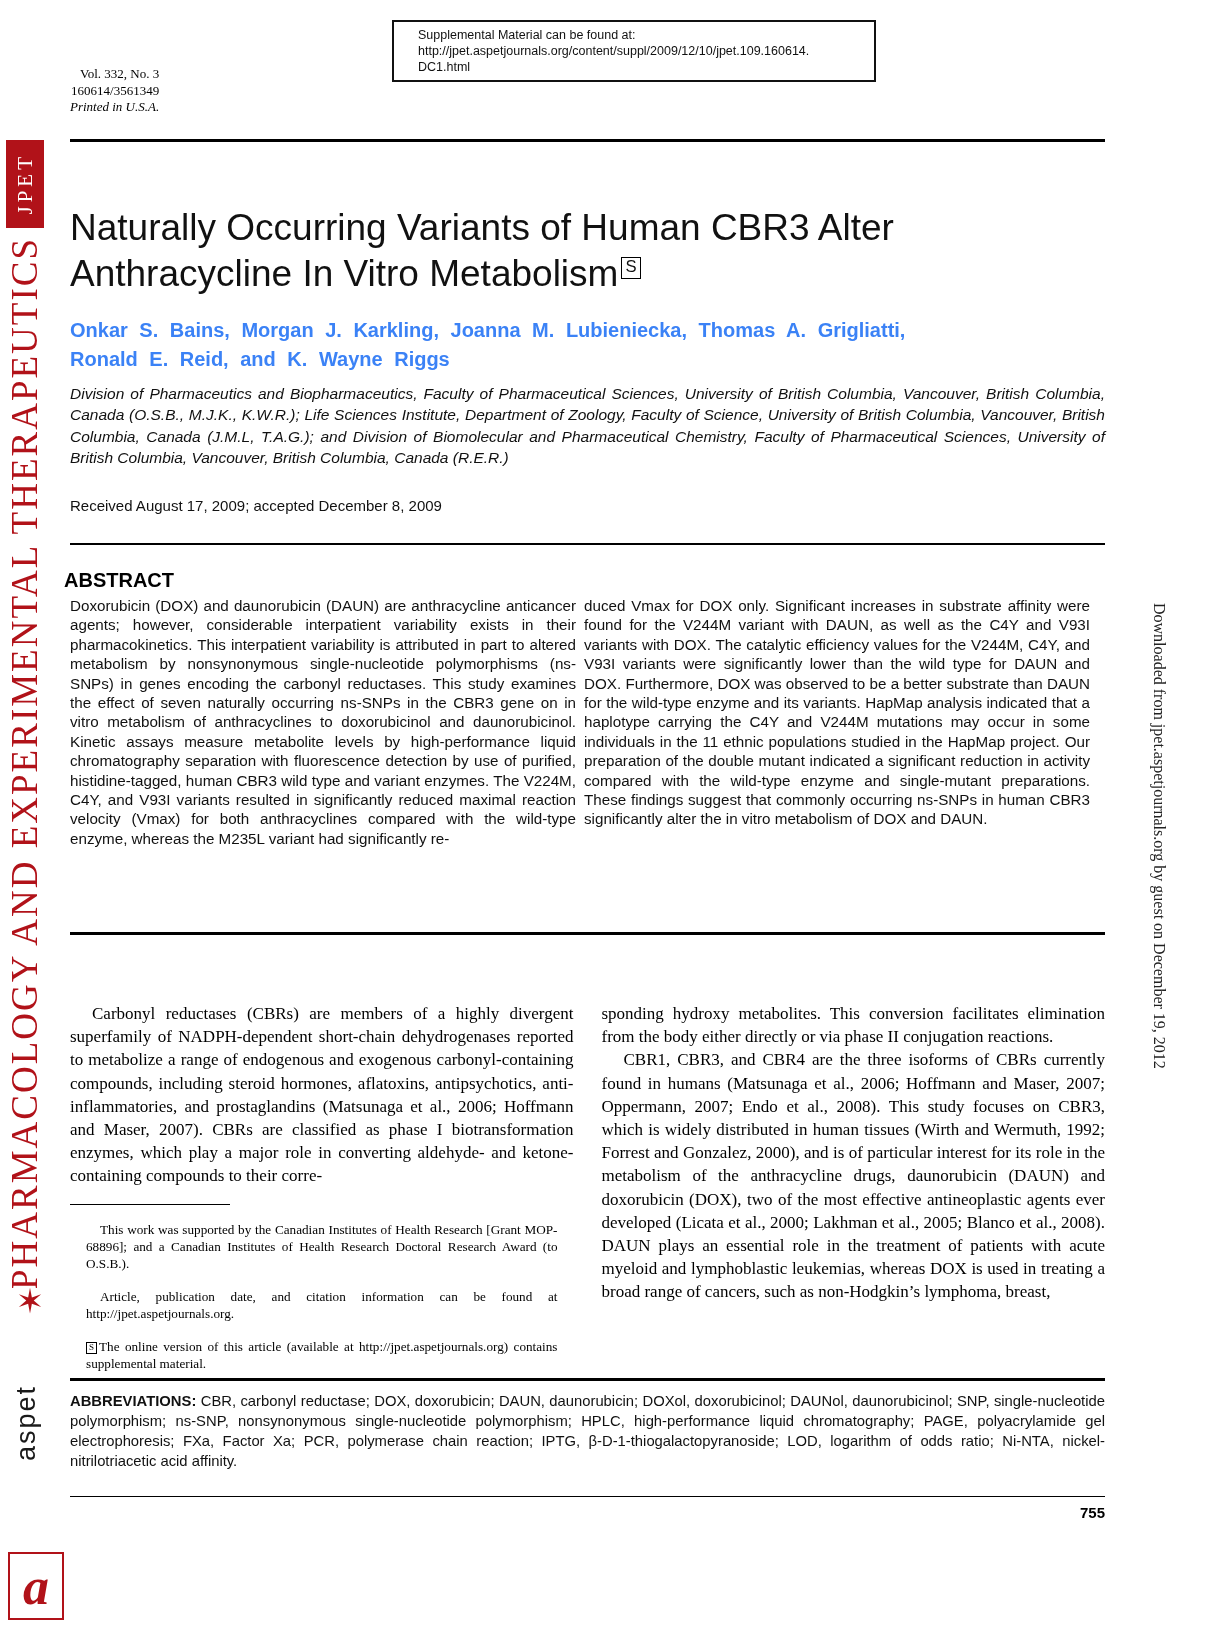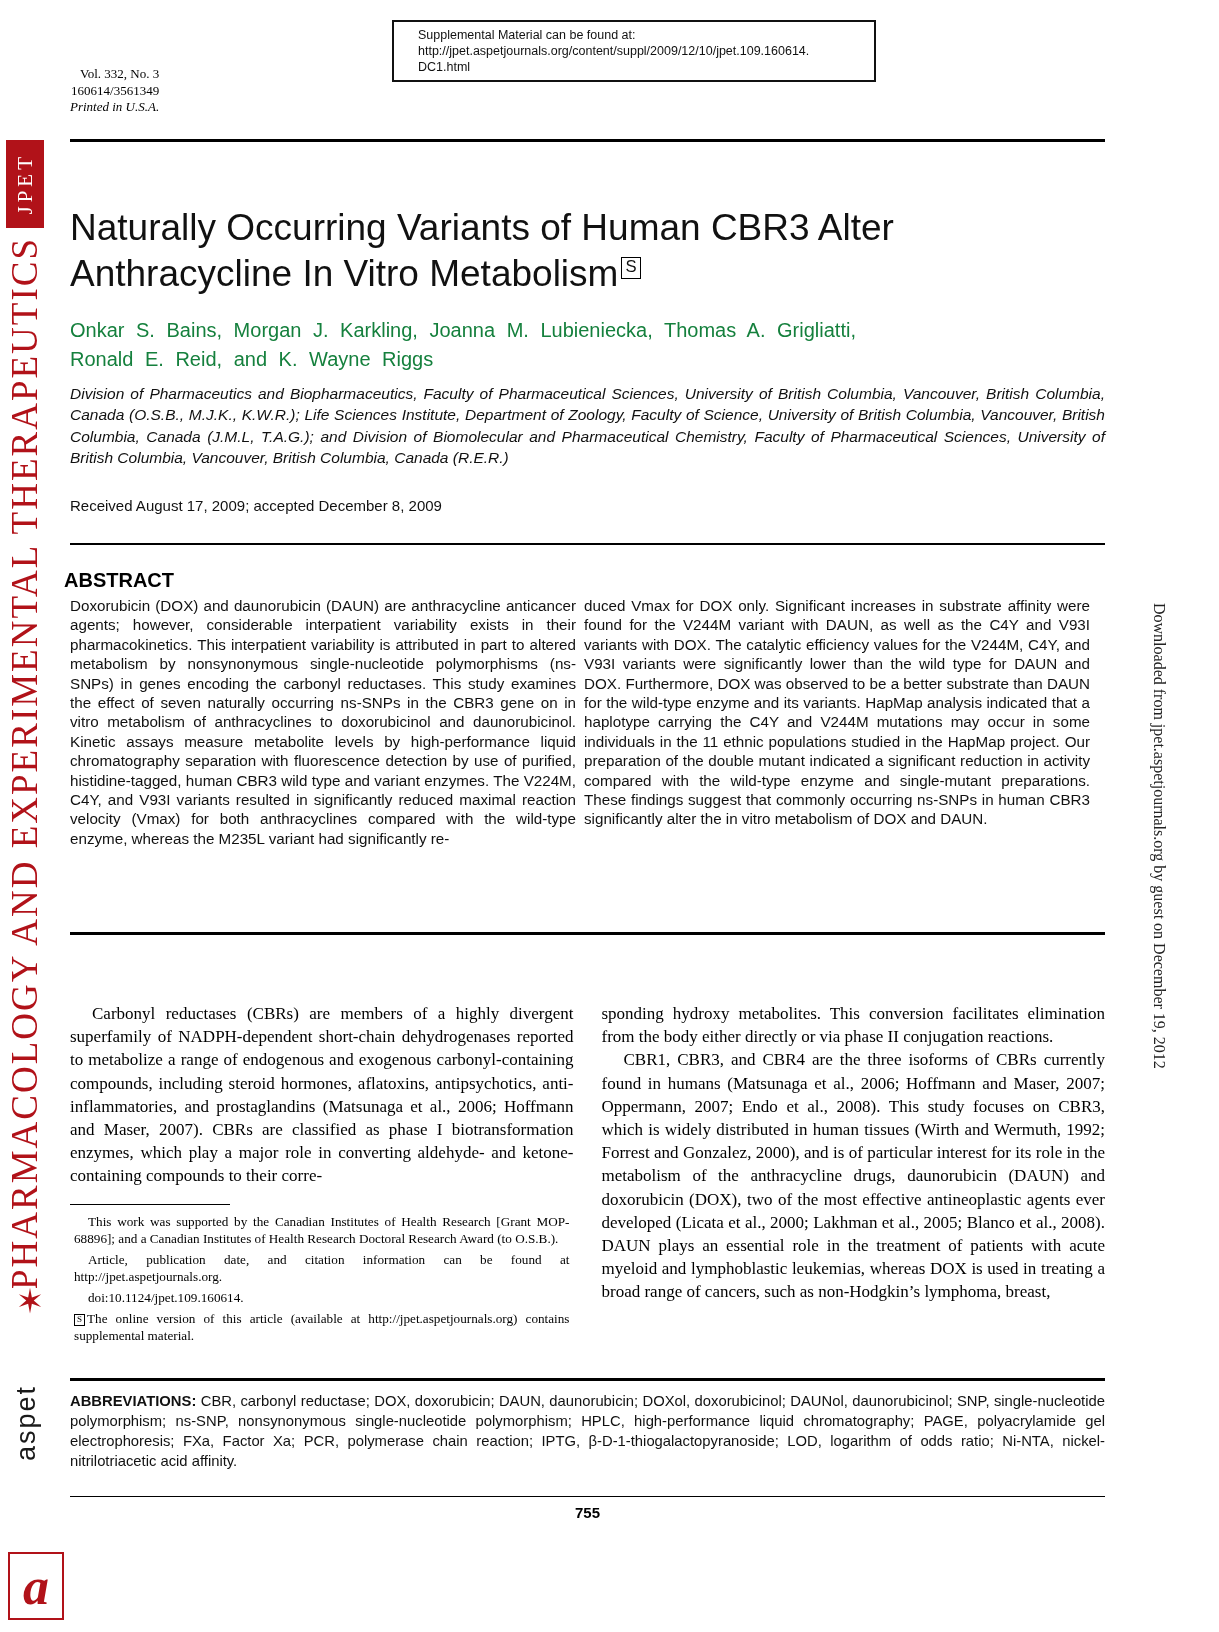--- a/index.html
+++ b/index.html
@@ -66,21 +66,21 @@
   .title {
     position:absolute; left:70px; top:161px; width:1000px;
     font-family:"Liberation Sans", sans-serif; font-size:37px; font-weight:400; line-height:1.23; color:#111;margin-top:44px;
   }
   .sbox {
     display:inline-block; border:1.5px solid #000; line-height:1;
     font-size:0.45em; padding:1px 3px 2px; vertical-align:super; margin-left:3px;
   }
   .authors {
     position:absolute; left:70px; top:316px; width:1010px;
-    font-family:"Liberation Sans", sans-serif; font-size:20px; line-height:1.45; word-spacing:6px; color:#15803d;
+    font-family:"Liberation Sans", sans-serif; font-size:20px; line-height:1.45; word-spacing:6px; color:#3b82f6;font-weight:bold;
   }
   .affiliations {
     position:absolute; left:70px; top:383px; width:1035px;
     font-family:"Liberation Sans", sans-serif; font-style:italic; font-size:15.5px; line-height:1.38; text-align:justify; color:#111;
   }
   .received {
     position:absolute; left:70px; top:497px;
     font-family:"Liberation Sans", sans-serif; font-size:15px; color:#111;
   }
   
@@ -98,33 +98,33 @@
   .body-cols {
     position:absolute; left:70px; top:1002px; width:1035px;
     display:flex; gap:28px;
     font-family:"Liberation Serif", serif; font-size:17px; line-height:23.2px; text-align:justify;
   }
   .body-cols .col { width:506px; }
   .body-cols p { margin:0; }
   .body-cols p.indent { text-indent:22px; }
   .footnote-rule { width:160px; height:1px; background:#000; margin:16px 0 8px; }
   .footnotes { font-size:13.2px; line-height:17px; }
-  .footnotes p { margin:4px; text-indent:14px; }
+  .footnotes p { margin:16px; text-indent:14px; }
   .footnotes p.no-indent { text-indent:0; }
   .footnotes .sbox-small {
     display:inline-block; border:1px solid #000; line-height:1; font-size:9px; padding:0 2px 1px; vertical-align:1px; margin-right:2px;
   }
   
   .abbreviations {
     position:absolute; left:70px; top:1391px; width:1035px;
     font-family:"Liberation Sans", sans-serif; font-size:14.8px; line-height:20px; text-align:justify; color:#111;
   }
   .abbreviations b { font-weight:bold; }
   .page-number {
-    position:absolute; left:70px; top:1504px; width:1035px; text-align:center;
+    position:absolute; left:70px; top:1504px; width:1035px; text-align:right;
     font-family:"Liberation Sans", sans-serif; font-weight:bold; font-size:15px;
   }
   .linklike { color:inherit; text-decoration:none; }
 </style>
 </head>
 <body>
 
 <div class="page" style="--accent:#b11219;">
 
   <div class="jpet-box">
@@ -179,21 +179,20 @@
 
   <div class="rule rule-3"></div>
 
   <div class="body-cols">
     <div class="col">
       <p class="indent">Carbonyl reductases (CBRs) are members of a highly divergent superfamily of NADPH-dependent short-chain dehydrogenases reported to metabolize a range of endogenous and exogenous carbonyl-containing compounds, including steroid hormones, aflatoxins, antipsychotics, anti-inflammatories, and prostaglandins (Matsunaga et al., 2006; Hoffmann and Maser, 2007). CBRs are classified as phase I biotransformation enzymes, which play a major role in converting aldehyde- and ketone-containing compounds to their corre-</p>
       <div class="footnote-rule"></div>
       <div class="footnotes">
         <p>This work was supported by the Canadian Institutes of Health Research [Grant MOP-68896]; and a Canadian Institutes of Health Research Doctoral Research Award (to O.S.B.).</p>
         <p>Article, publication date, and citation information can be found at http://jpet.aspetjournals.org.</p>
-        <p>doi:10.1124/jpet.109.160614.</p>
         <p class="no-indent"><span class="sbox-small">S</span><span>The online version of this article (available at http://jpet.aspetjournals.org) contains supplemental material.</span></p>
       </div>
     </div>
     <div class="col">
       <p>sponding hydroxy metabolites. This conversion facilitates elimination from the body either directly or via phase II conjugation reactions.</p>
       <p class="indent">CBR1, CBR3, and CBR4 are the three isoforms of CBRs currently found in humans (Matsunaga et al., 2006; Hoffmann and Maser, 2007; Oppermann, 2007; Endo et al., 2008). This study focuses on CBR3, which is widely distributed in human tissues (Wirth and Wermuth, 1992; Forrest and Gonzalez, 2000), and is of particular interest for its role in the metabolism of the anthracycline drugs, daunorubicin (DAUN) and doxorubicin (DOX), two of the most effective antineoplastic agents ever developed (Licata et al., 2000; Lakhman et al., 2005; Blanco et al., 2008). DAUN plays an essential role in the treatment of patients with acute myeloid and lymphoblastic leukemias, whereas DOX is used in treating a broad range of cancers, such as non-Hodgkin’s lymphoma, breast,</p>
     </div>
   </div>
 
   <div class="rule rule-4"></div>

